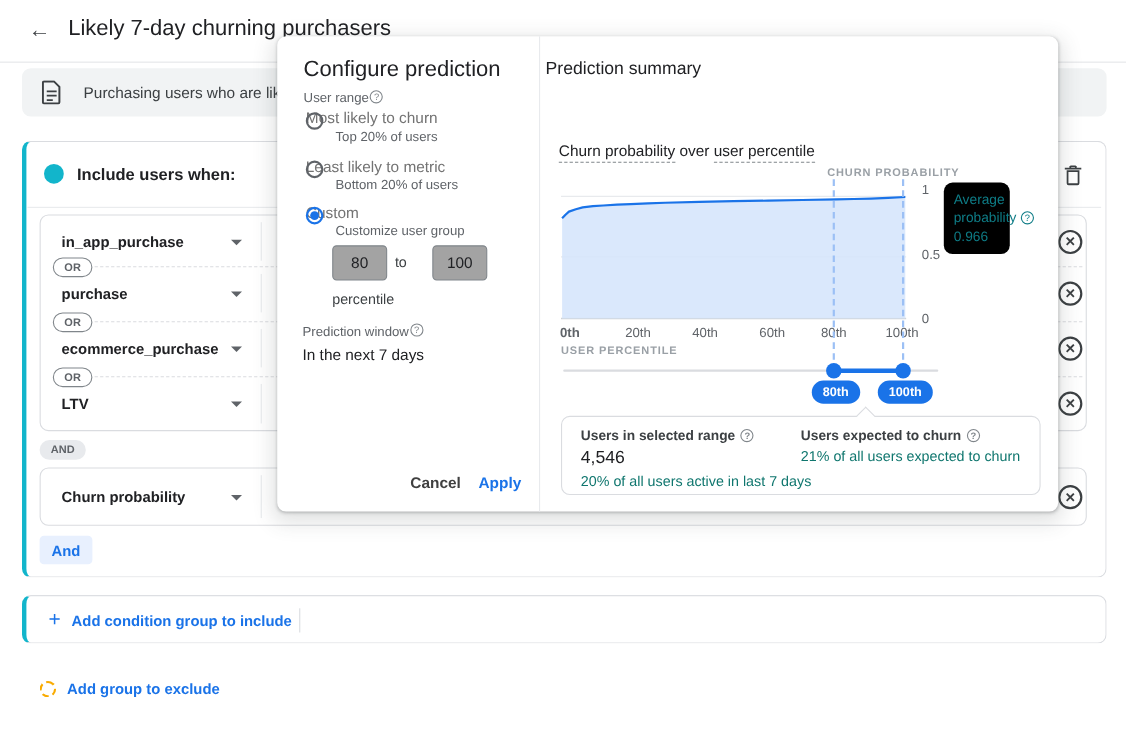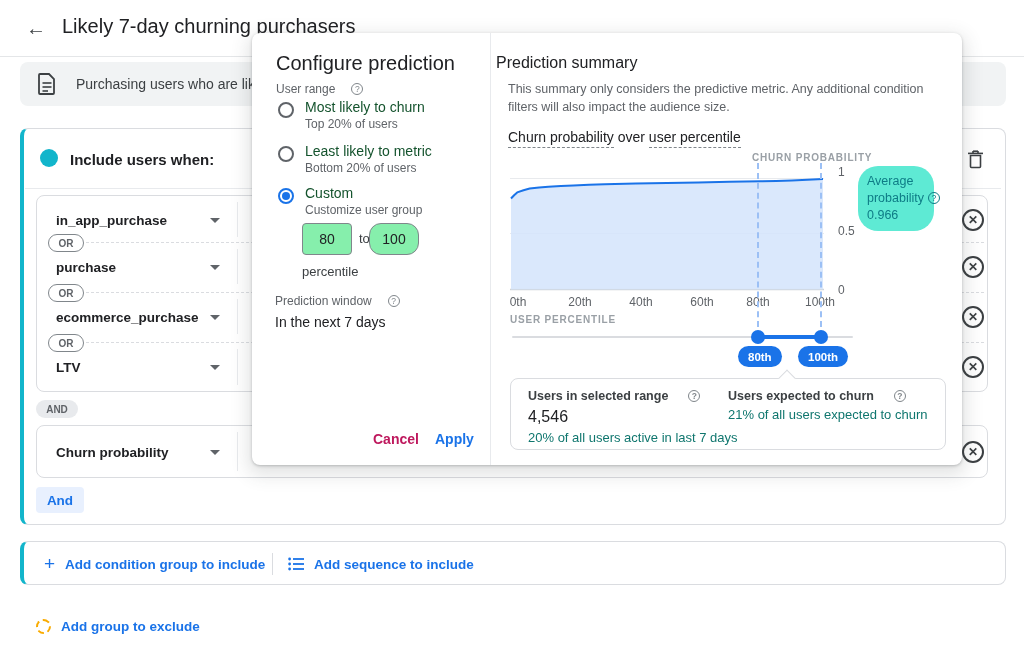--- a/index.html
+++ b/index.html
@@ -39,49 +39,49 @@
   .add-bar { position:absolute; left:20px; top:541px; width:986px; height:44px; background:#fff; border:1px solid #dadce0; border-left:4px solid #12b5cb; border-radius:8px; }
   .add-btn { position:absolute; top:0; height:44px; display:flex; align-items:center; gap:10px; font-size:13.5px; font-weight:700; color:#1a73e8; cursor:pointer; }
   .add-bar .vdiv { position:absolute; left:248px; top:11px; height:22px; width:1px; background:#dadce0; }
   .exclude-btn { position:absolute; left:36px; top:613px; height:26px; display:flex; align-items:center; gap:10px; font-size:13.5px; font-weight:700; color:#1a73e8; cursor:pointer; }
   .dashed-circle { width:15px; height:15px; border:2px dashed #f9ab00; border-radius:50%; }
 
   
   .dialog { position:absolute; left:252px; top:33px; width:710px; height:432px; background:#fff; border-radius:8px; box-shadow:0 1px 3px rgba(60,64,67,.3), 0 6px 18px 4px rgba(60,64,67,.15); z-index:10; }
   .dialog .mid-divider { position:absolute; left:238px; top:0; bottom:0; width:1px; background:#e8eaed; }
   .dlg-title { position:absolute; left:24px; top:19px; font-size:20px; color:#202124; }
-  .small-label { position:absolute; font-size:12px; color:#5f6368; display:flex; align-items:center; gap:16px; }
+  .small-label { position:absolute; font-size:12px; color:#5f6368; display:flex; align-items:flex-start; gap:1px; }
   .help { display:inline-flex; width:12px; height:12px; border:1px solid #80868b; border-radius:50%; color:#80868b; font-size:8.5px; align-items:center; justify-content:center; cursor:pointer; flex:none; }
   .radio-row { position:absolute; left:26px; cursor:pointer; }
   .radio { position:absolute; left:0; top:3px; width:16px; height:16px; border:2px solid #5f6368; border-radius:50%; }
   .radio.sel { border-color:#1a73e8; }
   .radio.sel::after { content:""; position:absolute; left:2px; top:2px; width:8px; height:8px; border-radius:50%; background:#1a73e8; }
-  .radio-main { margin-left:27px; font-size:14px; color:#14532d; }
+  .radio-main { font-size:14px; color:#737373; }
   .radio-sub { margin-left:27px; font-size:12px; color:#5f6368; margin-top:2px; }
-  .rng-input { position:absolute; width:50px; height:32px; border:1px solid #80868b; border-radius:4px; text-align:center; font-size:14px; color:#202124; font-family:"Liberation Sans",sans-serif; background:#86efac; }
+  .rng-input { position:absolute; width:50px; height:32px; border:1px solid #80868b; border-radius:4px; text-align:center; font-size:14px; color:#202124; font-family:"Liberation Sans",sans-serif; background:#a3a3a3; }
   .dlg-action { position:absolute; top:398px; font-size:14px; font-weight:700; cursor:pointer; }
 
   
   .sum-title { position:absolute; left:244px; top:21px; font-size:16px; color:#202124; }
   .sum-desc { position:absolute; left:256px; top:47px; width:440px; font-size:12.5px; line-height:1.45; color:#5f6368; }
   .chart-heading { position:absolute; left:256px; top:96px; font-size:14px; color:#202124; }
   .chart-heading .dashed { border-bottom:1px dashed #80868b; padding-bottom:2px; }
   .axis-caption { position:absolute; font-size:10px; font-weight:700; letter-spacing:.8px; color:#9aa0a6; }
   .ytick { position:absolute; left:586px; transform:translateY(-50%); font-size:12px; color:#5f6368; }
   .xtick { position:absolute; top:262px; transform:translateX(-50%); font-size:12px; color:#5f6368; }
   .vdash { position:absolute; top:130px; height:174px; width:0; border-left:2px dashed #9cc0f5; z-index:1; }
-  .avg-tip { position:absolute; left:606px; top:133px; width:76px; background:#5eead4; border-radius:20px; padding:7px 9px; font-size:12.5px; line-height:1.35; color:#0e7c86; }
+  .avg-tip { position:absolute; left:606px; top:133px; width:60px; background:#000000; border-radius:8px; padding:7px 9px; font-size:12.5px; line-height:1.35; color:#0e7c86; }
   .slider-track { position:absolute; left:260px; top:303px; width:341px; height:2px; background:#dadce0; border-radius:1px; cursor:pointer; }
   .slider-active { position:absolute; left:505px; top:302px; width:64px; height:4px; background:#1a73e8; border-radius:2px; }
   .slider-handle { position:absolute; top:297px; width:14px; height:14px; background:#1a73e8; border-radius:50%; cursor:grab; z-index:2; }
   .range-pill { position:absolute; top:313px; height:21px; background:#1a73e8; border-radius:11px; color:#fff; font-size:11.5px; font-weight:700; display:flex; align-items:center; justify-content:center; padding:0 10px; }
   .stats-box { position:absolute; left:258px; top:345px; width:436px; height:72px; border:1px solid #dadce0; border-radius:8px; background:#fff; }
   .notch { position:absolute; left:529px; top:339px; width:12px; height:12px; background:#fff; border-left:1px solid #dadce0; border-top:1px solid #dadce0; transform:rotate(45deg); }
   .stat-col { position:absolute; top:356px; }
-  .stat-label { font-size:12.5px; font-weight:700; color:#3c4043; display:flex; align-items:center; gap:20px; }
+  .stat-label { font-size:12.5px; font-weight:700; color:#3c4043; display:flex; align-items:center; gap:5px; }
   .stat-value { font-size:16px; color:#202124; margin-top:5px; }
   .stat-sub { font-size:13px; color:#0f766e; margin-top:4px; }
 </style>
 </head>
 <body>
 
 <div class="canvas">
 
   <div class="topbar">
     <div class="back">←</div>
@@ -159,31 +159,20 @@
   </div>
 
   <div class="and-btn">And</div>
 
   <div class="add-bar">
     <div class="add-btn" style="left:20px;">
       <span style="font-size:19px; font-weight:400;">+</span>
       <span>Add condition group to include</span>
     </div>
     <div class="vdiv"></div>
-    <div class="add-btn" style="left:264px;">
-      <svg width="16" height="14" viewBox="0 0 16 14">
-        <circle cx="1.6" cy="2" r="1.4" fill="#1a73e8"></circle>
-          <line x1="5" y1="2" x2="16" y2="2" stroke="#1a73e8" stroke-width="1.8"></line>
-        <circle cx="1.6" cy="7" r="1.4" fill="#1a73e8"></circle>
-          <line x1="5" y1="7" x2="16" y2="7" stroke="#1a73e8" stroke-width="1.8"></line>
-        <circle cx="1.6" cy="12" r="1.4" fill="#1a73e8"></circle>
-          <line x1="5" y1="12" x2="16" y2="12" stroke="#1a73e8" stroke-width="1.8"></line>
-      </svg>
-      <span>Add sequence to include</span>
-    </div>
   </div>
 
   <div class="exclude-btn">
     <span class="dashed-circle"></span>
     <span>Add group to exclude</span>
   </div>
 
   <div class="dialog">
     <div class="mid-divider"></div>
 
@@ -206,34 +195,33 @@
     </div>
 
     <div class="radio-row" style="top:152px;">
       <span class="radio sel"></span>
       <div class="radio-main">Custom</div>
       <div class="radio-sub">Customize user group</div>
     </div>
 
     <input class="rng-input" style="left: 50px; top: 190px;" value="80">
     <span style="position:absolute; left:107px; top:198px; font-size:13px; color:#3c4043;">to</span>
-    <input class="rng-input" style="left: 117px; top: 190px; border-radius: 12px;" value="100">
+    <input class="rng-input" style="left: 141px; top: 190px;" value="100">
     <div style="position:absolute; left:50px; top:231px; font-size:13px; color:#3c4043;">percentile</div>
 
     <div class="small-label" style="left:23px; top:261px;">
       <span>Prediction window</span>
       <span class="help">?</span>
     </div>
     <div style="position:absolute; left:23px; top:281px; font-size:14px; color:#202124;">In the next 7 days</div>
 
-    <div class="dlg-action" style="left:121px; color:#be185d;">Cancel</div>
+    <div class="dlg-action" style="left:121px; color:#404040;">Cancel</div>
     <div class="dlg-action" style="left:183px; color:#1a73e8;">Apply</div>
 
     <div class="sum-title">Prediction summary</div>
-    <div class="sum-desc">This summary only considers the predictive metric. Any additional condition filters will also impact the audience size.</div>
 
     <div class="chart-heading">
       <span class="dashed">Churn probability</span>
       <span> </span><span>over</span><span> </span>
       <span class="dashed">user percentile</span>
     </div>
 
     <div class="axis-caption" style="left:500px; top:119px;">CHURN PROBABILITY</div>
 
     <svg id="churn-chart" style="position:absolute; left:258px; top:139px;" width="314" height="119" viewBox="0 0 314 119">
@@ -241,21 +229,21 @@
       <line x1="0" y1="61.5" x2="314" y2="61.5" stroke="#e8eaed" stroke-width="1"></line>
       <line x1="0" y1="117.5" x2="314" y2="117.5" stroke="#d0d3d6" stroke-width="1.4"></line>
       <path id="chart-area" d="M1.0 26.5 L4.1 23.2 L7.2 20.4 L13.5 18.2 L19.7 16.5 L29.1 15.4 L38.4 14.8 L50.9 14.0 L63.4 13.5 L79.0 12.8 L94.6 12.3 L125.8 11.5 L157.0 10.9 L188.2 10.4 L219.4 9.8 L250.6 9.3 L266.2 8.9 L281.8 8.5 L297.4 7.8 L313.0 7.1 L313.0 117.5 L1.0 117.5 Z" fill="#d4e4fc" opacity="0.85"></path>
       <path id="chart-line" d="M1.0 26.5 L4.1 23.2 L7.2 20.4 L13.5 18.2 L19.7 16.5 L29.1 15.4 L38.4 14.8 L50.9 14.0 L63.4 13.5 L79.0 12.8 L94.6 12.3 L125.8 11.5 L157.0 10.9 L188.2 10.4 L219.4 9.8 L250.6 9.3 L266.2 8.9 L281.8 8.5 L297.4 7.8 L313.0 7.1" fill="none" stroke="#1a73e8" stroke-width="2" stroke-linejoin="round"></path>
     </svg>
 
     <div class="ytick" style="top:139px;">1</div>
     <div class="ytick" style="top:198px;">0.5</div>
     <div class="ytick" style="top:257px;">0</div>
 
-    <div class="xtick" style="left:266px;">0th</div>
+    <div class="xtick" style="left:266px;font-weight:bold;">0th</div>
     <div class="xtick" style="left:328px;">20th</div>
     <div class="xtick" style="left:389px;">40th</div>
     <div class="xtick" style="left:450px;">60th</div>
     <div class="xtick" style="left:506px;">80th</div>
     <div class="xtick" style="left:568px;">100th</div>
 
     <div class="axis-caption" style="left:258px; top:281px;">USER PERCENTILE</div>
 
     <div class="vdash" style="left:505px;"></div>
     <div class="vdash" style="left:568px;"></div>

